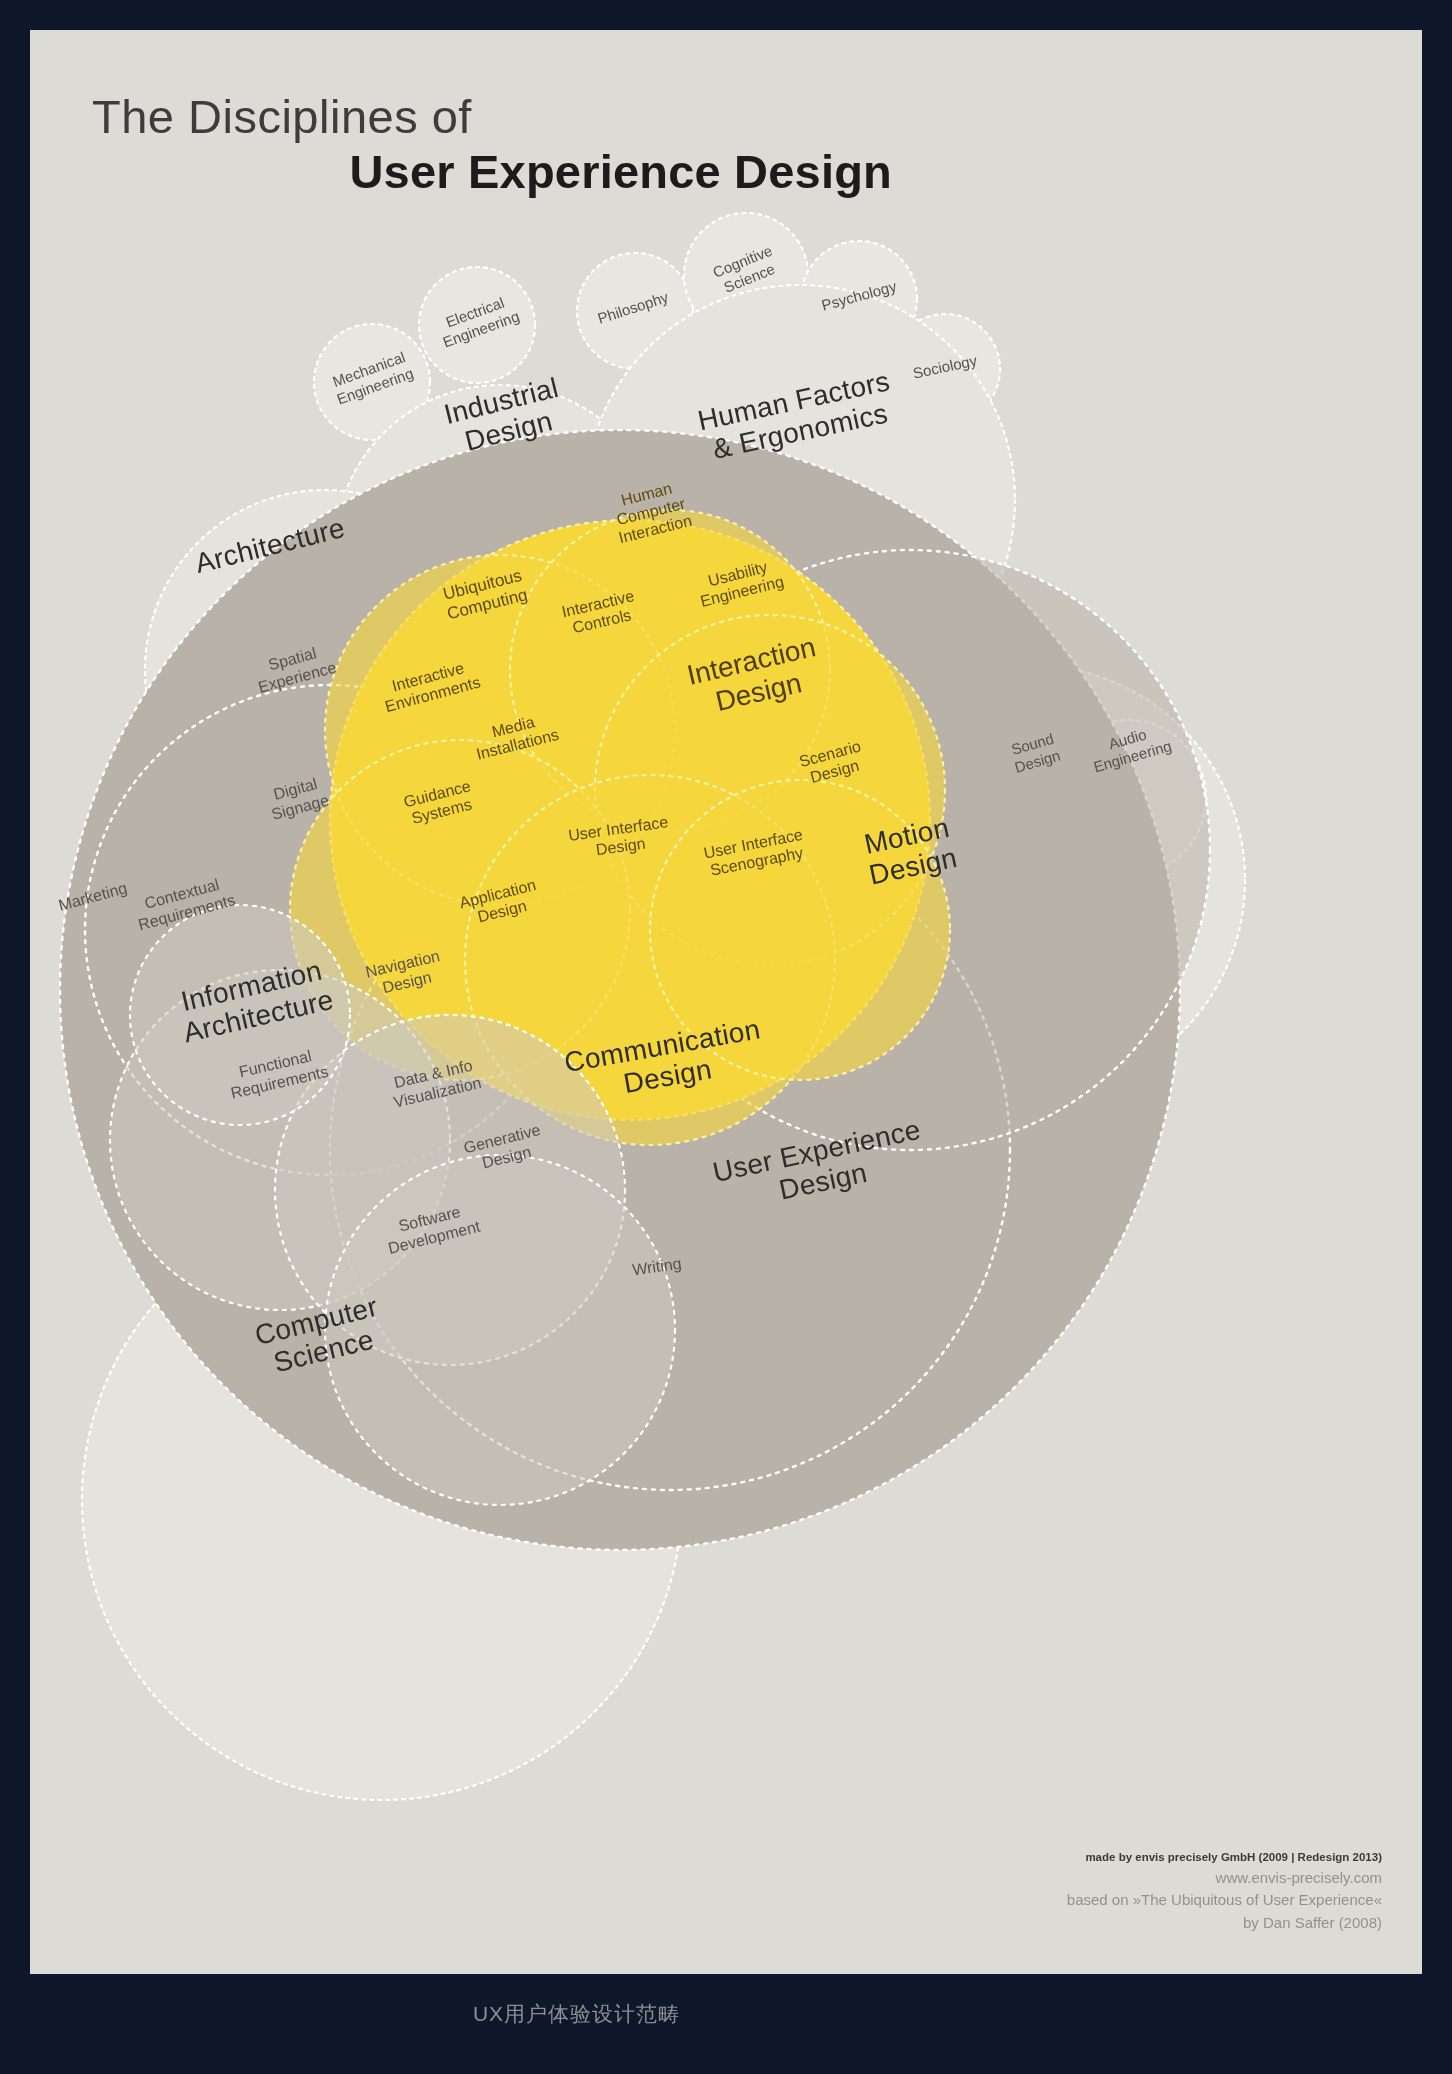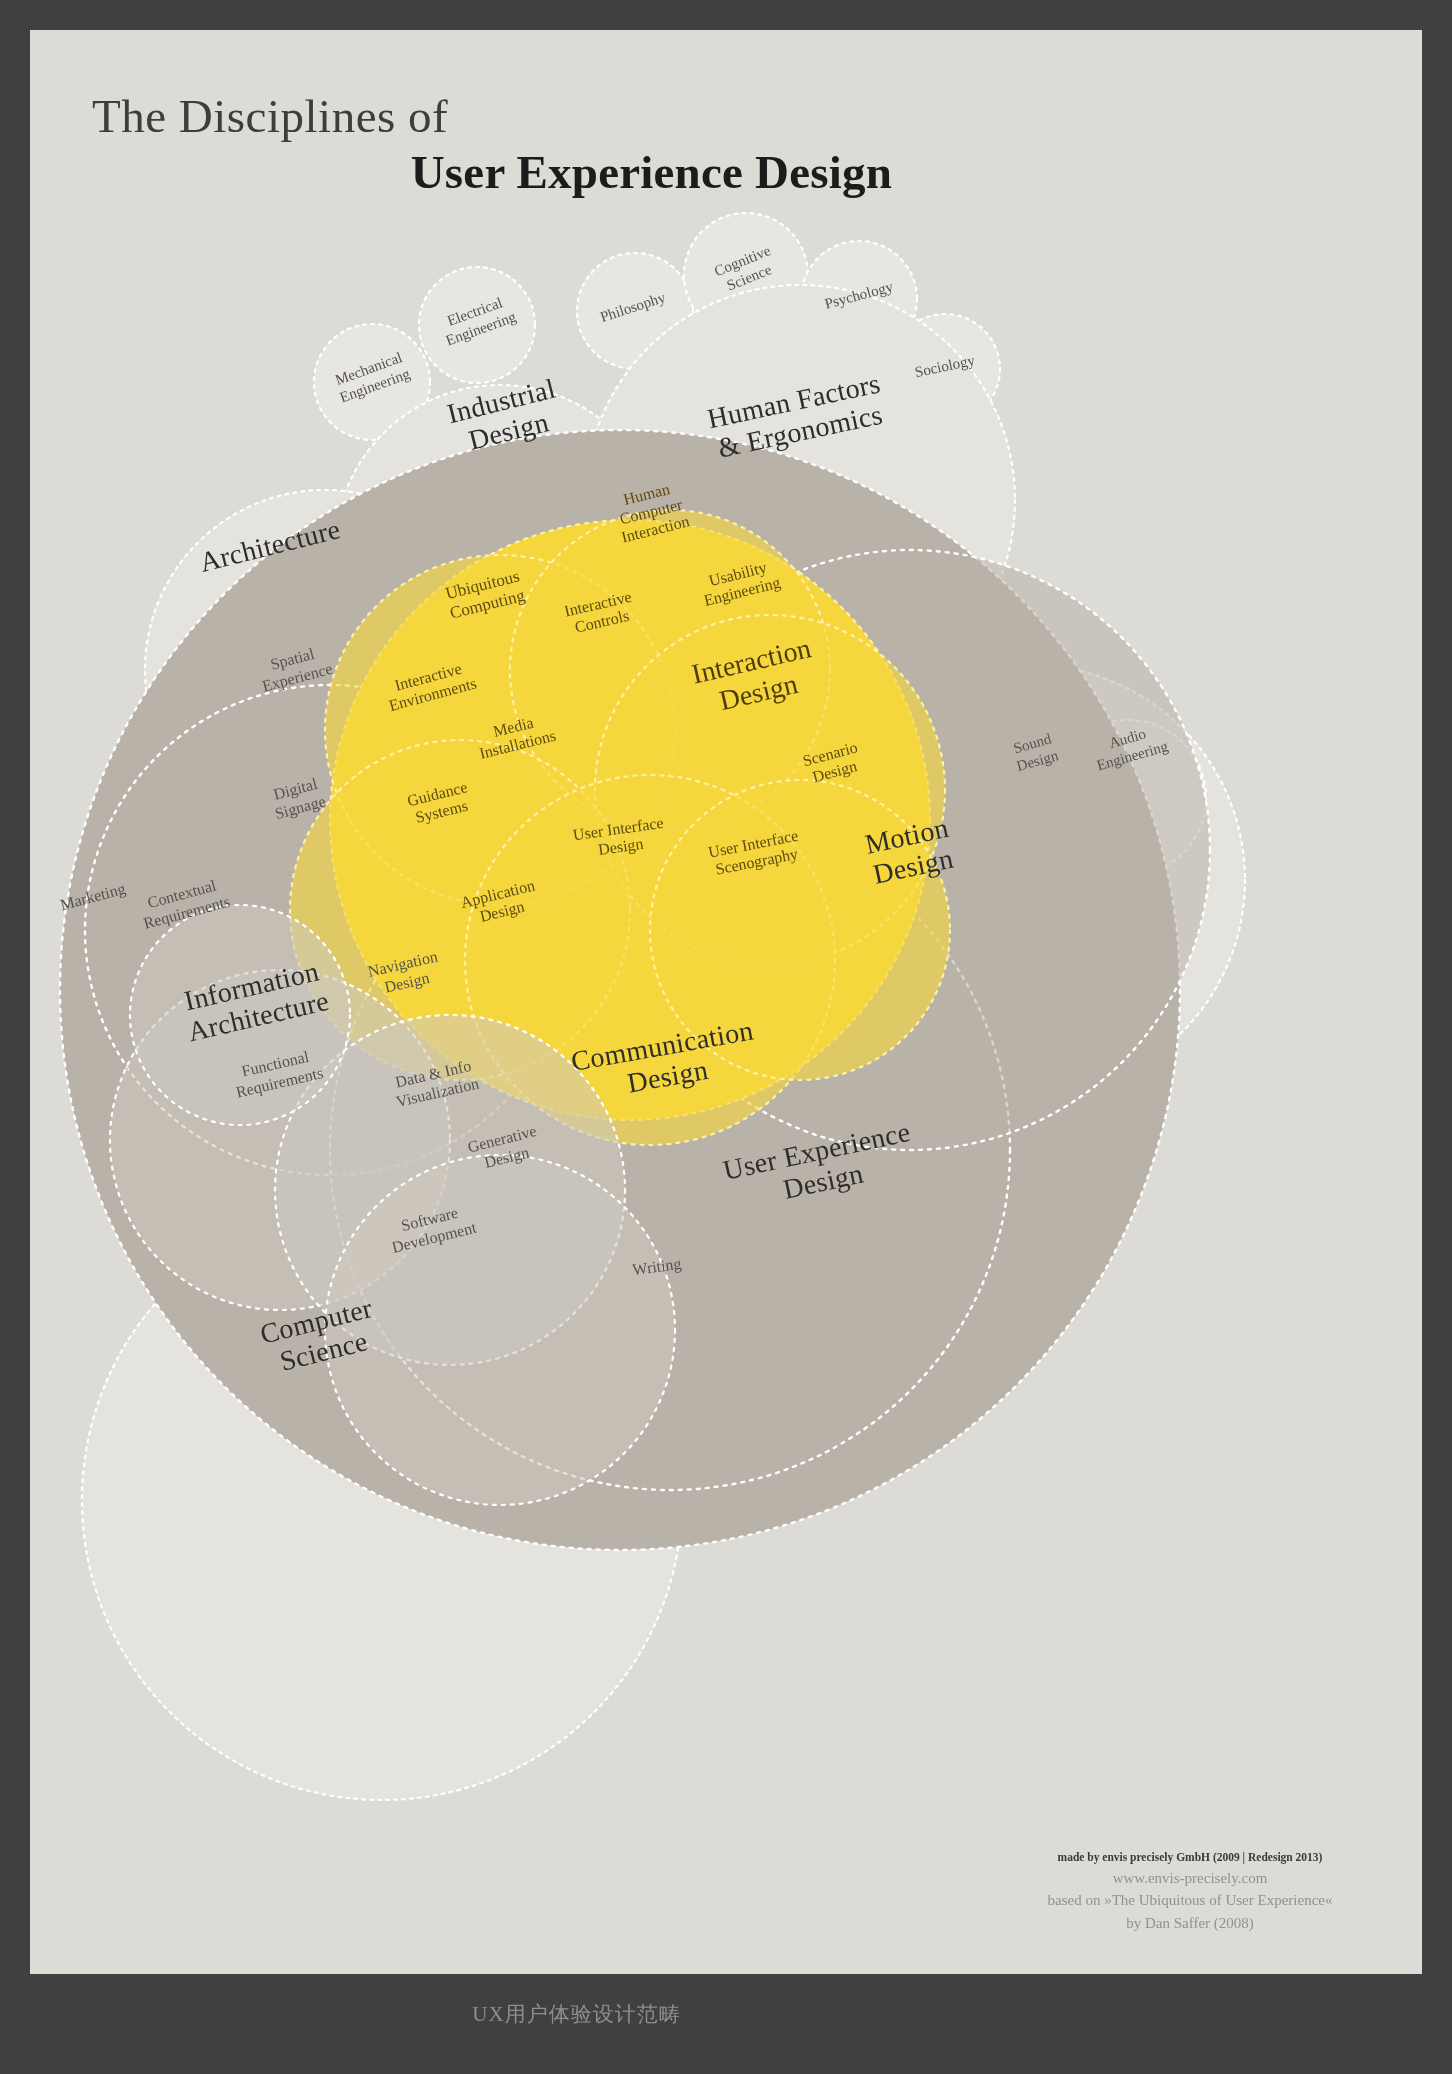--- a/index.html
+++ b/index.html
@@ -1,17 +1,17 @@
 <!DOCTYPE html>
 <html><head>
 <meta charset="utf-8">
 <style>
   html,body{margin:0;padding:0;background:#ffffff;}
   body{font-family:"Liberation Sans","DejaVu Sans",sans-serif;}
-  #page{position:relative;width:1452px;height:2074px;background:#404040;overflow:hidden;font-family:Liberation Serif, serif;}
+  #page{position:relative;width:1452px;height:2074px;background:#0f172a;overflow:hidden;}
 
   #poster{position:absolute;left:30px;top:30px;width:1392px;height:1944px;background:#dcdbd5;overflow:hidden;}
 
   
   #title-block{position:absolute;left:62px;top:62px;width:800px;}
   #title-line1{font-size:47px;font-weight:300;color:#3d3d3d;letter-spacing:.5px;line-height:1.05;}
   #title-line2{font-size:47px;font-weight:700;color:#1c1c1c;letter-spacing:.2px;line-height:1.15;margin-top:4px;text-align:right;}
 
   
   #venn{position:absolute;left:0;top:0;width:1392px;height:1944px;}
@@ -20,21 +20,21 @@
   
   .lbl{position:absolute;transform-origin:50% 50%;white-space:nowrap;text-align:center;pointer-events:none;}
   .lbl span{display:block;}
 
   .major{color:#2e2d2b;font-weight:400;letter-spacing:.3px;line-height:1.12;}
   .minor{color:#55524e;font-weight:400;line-height:1.18;}
   .onyellow{color:#5e4b10;}
   .ymajor{color:#4e3d06;font-weight:400;}
 
   
-  #credits{position:absolute;right:52px;bottom:40px;text-align:center;width:360px;}
+  #credits{position:absolute;right:40px;bottom:40px;text-align:right;width:360px;}
   #credits .c1{font-size:11.5px;font-weight:700;color:#3a3a38;line-height:1.5;}
   #credits .c2,#credits .c3,#credits .c4{font-size:15px;font-weight:400;color:#93918b;line-height:1.5;}
 
   
   #caption{position:absolute;left:0;top:2000px;width:1153px;text-align:center;
            font-size:21px;color:#8e8e92;letter-spacing:1px;}
 </style>
 </head>
 <body>
 

